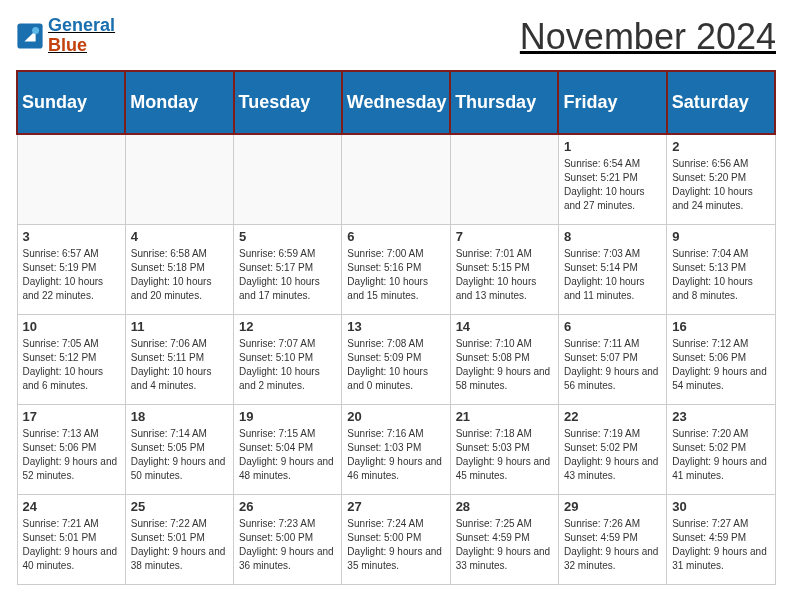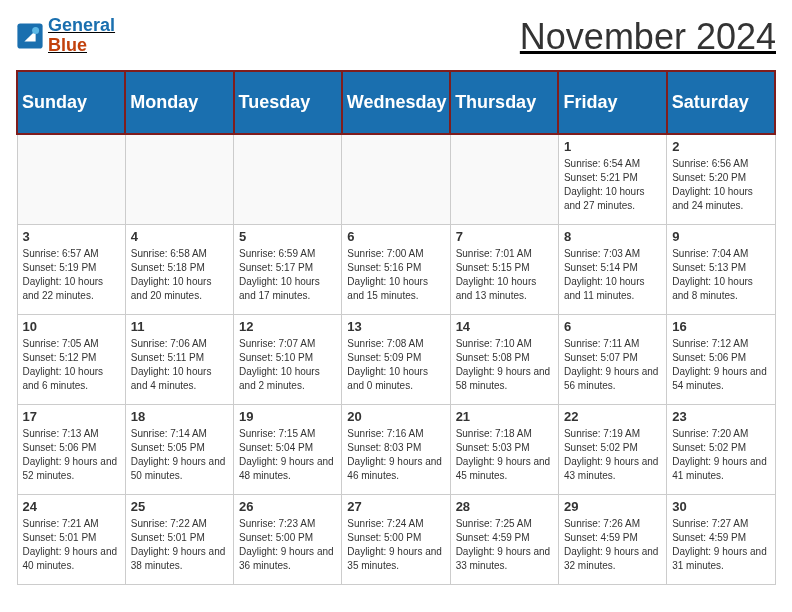--- a/index.html
+++ b/index.html
@@ -260,21 +260,21 @@
         <td>
           <span class="day-num">19</span>
           <div class="day-info">Sunrise: 7:15 AM
 Sunset: 5:04 PM
 Daylight: 9 hours
 and 48 minutes.</div>
         </td>
         <td>
           <span class="day-num">20</span>
           <div class="day-info">Sunrise: 7:16 AM
-Sunset: 8:03 PM
+Sunset: 1:03 PM
 Daylight: 9 hours
 and 46 minutes.</div>
         </td>
         <td>
           <span class="day-num">21</span>
           <div class="day-info">Sunrise: 7:18 AM
 Sunset: 5:03 PM
 Daylight: 9 hours
 and 45 minutes.</div>
         </td>

